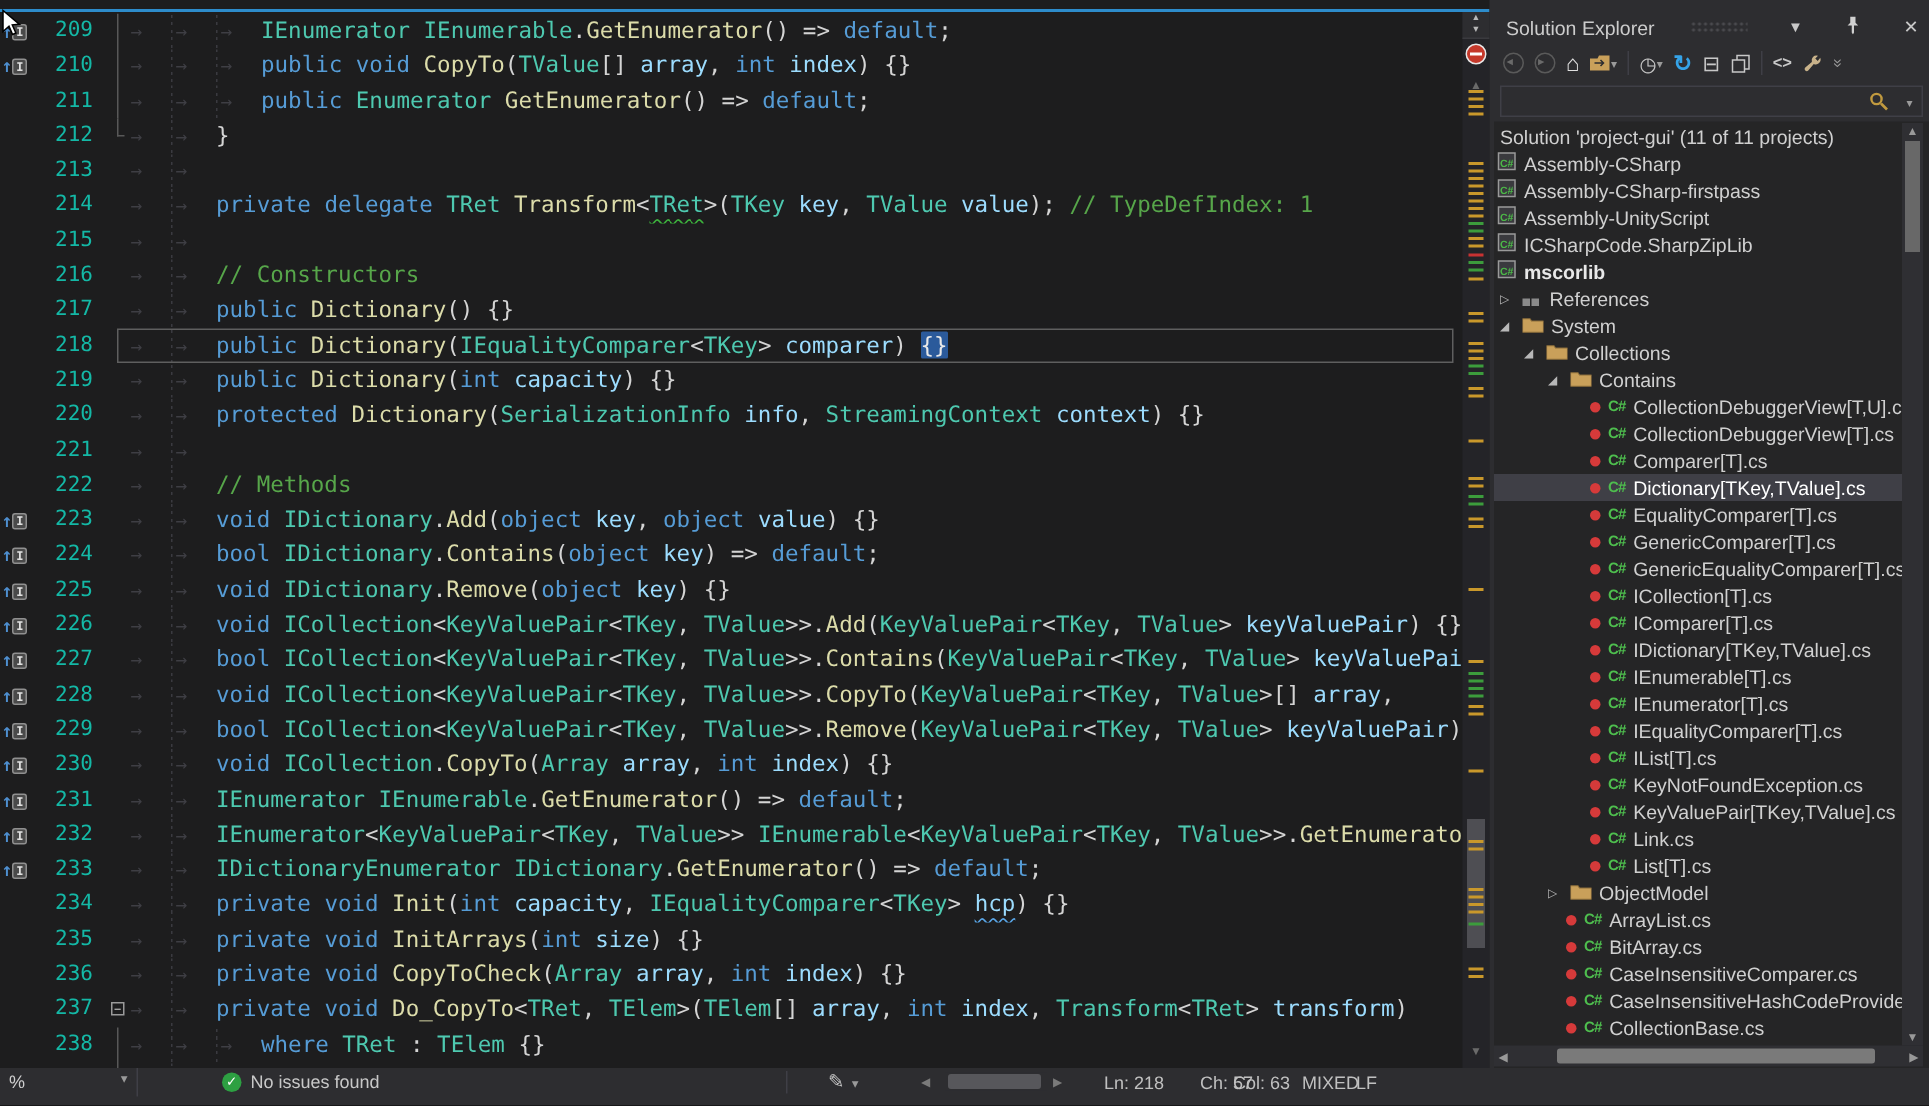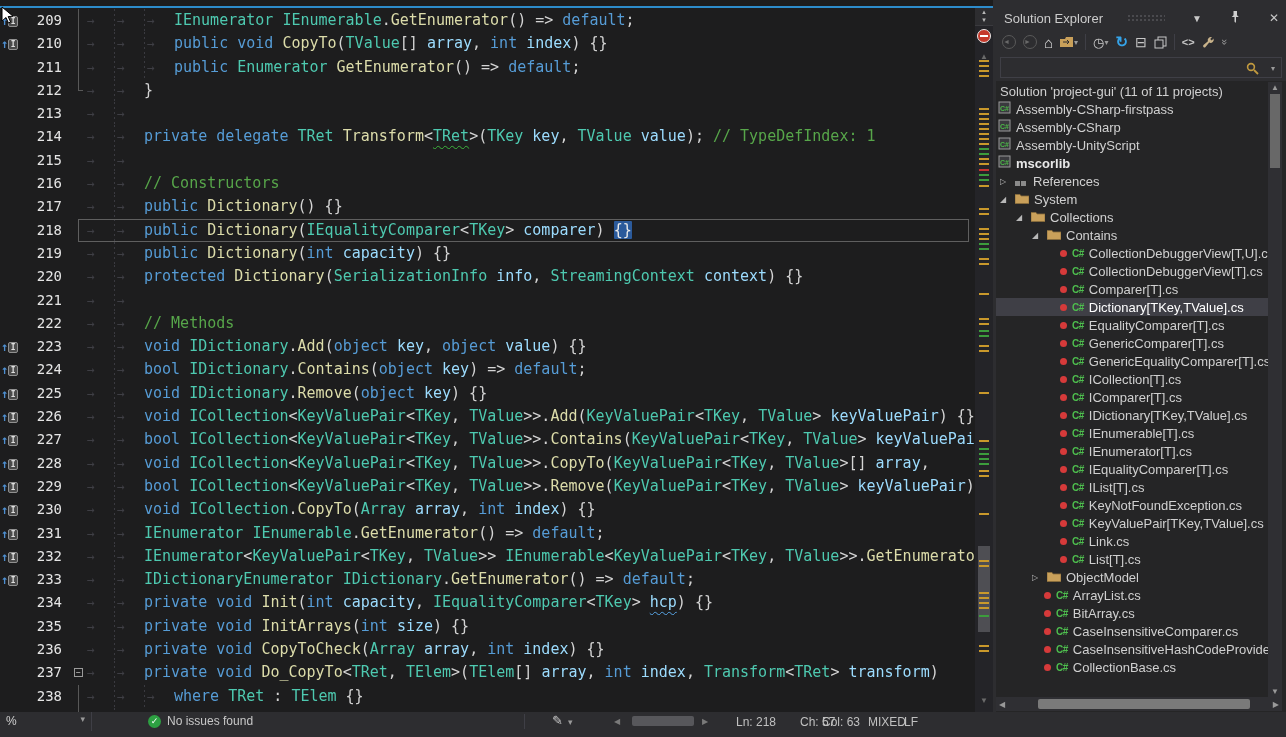--- a/index.html
+++ b/index.html
@@ -15,21 +15,21 @@
   #code-lines{ position:absolute; left:0; top:9px; width:975px; height:703px; overflow:hidden; }
   .crow{ position:relative; display:flex; height:23.3px; line-height:23.3px;
          font-family:"DejaVu Sans Mono", monospace; font-size:15px; white-space:pre; }
   .crow.cur::after{ content:""; position:absolute; left:78px; right:6px; top:0; bottom:0;
          border:1px solid #5f5f5f; pointer-events:none; }
   .glyph{ width:20px; flex:0 0 20px; text-align:left; padding-left:1px; }
   .ov{ color:#4e8fd0; font-weight:bold; font-size:12px; }
   .ovb{ display:inline-block; width:10px; height:11px; border:1px solid #909090; border-radius:2px;
         background:#4a4a4a; color:#e0e0e0; font-size:8px; line-height:10px; text-align:center;
         font-weight:bold; vertical-align:1px; }
-  .lnum{ width:52px; flex:0 0 52px; text-align:right; padding-right:10px; color:#e5e5e5; font-size:14px; }
+  .lnum{ width:52px; flex:0 0 52px; text-align:right; padding-right:10px; color:#14b8a6; font-size:14px; }
   .fold{ position:relative; width:12px; flex:0 0 12px; }
   .fold .fline{ position:absolute; left:6px; top:0; bottom:0; width:1px; background:#585858; }
   .fold .fcorner{ position:absolute; left:6px; top:0; width:5px; height:12px;
         border-left:1px solid #585858; border-bottom:1px solid #585858; }
   .fold .fbox{ position:absolute; left:2px; top:7px; width:9px; height:9px; border:1px solid #9a9a9a;
         background:#1d1d1e; color:#cccccc; font-size:8px; line-height:7px; text-align:center; }
   .ctxt{ flex:1; white-space:pre; overflow:hidden; }
   .ind{ display:inline-block; width:30px; color:#3e3e44; font-size:13px; padding-left:3px; }
   .ind + .ind{ background:repeating-linear-gradient(to bottom,#3a3a40 0 2px,transparent 2px 5px) left top/1px 100% no-repeat; }
   .tok-k{ color:#569cd6; } .tok-t{ color:#4ec9b0; } .tok-m{ color:#dcdcaa; }
@@ -272,35 +272,42 @@
 
     <div id="se-tree">
         <div class="trow" style="padding-left: 4px;">
           <span>Solution 'project-gui' (11 of 11 projects)</span>
         </div>
         <div class="trow" style="padding-left: 2px;">
           <span><svg width="13" height="13">
               <rect x="1" y="1" width="11" height="11" fill="#3a3a3e" stroke="#9a9a9a"></rect>
               <text x="2" y="10" font-size="7" font-weight="bold" fill="#4cb848" font-family="Liberation Sans">C#</text>
             </svg></span>
-          <span>Assembly-CSharp-firstpass</span>
+          <span>Assembly-CSharp</span>
         </div>
         <div class="trow" style="padding-left: 2px;">
           <span><svg width="13" height="13">
               <rect x="1" y="1" width="11" height="11" fill="#3a3a3e" stroke="#9a9a9a"></rect>
               <text x="2" y="10" font-size="7" font-weight="bold" fill="#4cb848" font-family="Liberation Sans">C#</text>
             </svg></span>
-          <span>Assembly-CSharp</span>
+          <span>Assembly-CSharp-firstpass</span>
         </div>
         <div class="trow" style="padding-left: 2px;">
           <span><svg width="13" height="13">
               <rect x="1" y="1" width="11" height="11" fill="#3a3a3e" stroke="#9a9a9a"></rect>
               <text x="2" y="10" font-size="7" font-weight="bold" fill="#4cb848" font-family="Liberation Sans">C#</text>
             </svg></span>
           <span>Assembly-UnityScript</span>
+        </div>
+        <div class="trow" style="padding-left: 2px;">
+          <span><svg width="13" height="13">
+              <rect x="1" y="1" width="11" height="11" fill="#3a3a3e" stroke="#9a9a9a"></rect>
+              <text x="2" y="10" font-size="7" font-weight="bold" fill="#4cb848" font-family="Liberation Sans">C#</text>
+            </svg></span>
+          <span>ICSharpCode.SharpZipLib</span>
         </div>
         <div class="trow b" style="padding-left: 2px;">
           <span><svg width="13" height="13">
               <rect x="1" y="1" width="11" height="11" fill="#3a3a3e" stroke="#9a9a9a"></rect>
               <text x="2" y="10" font-size="7" font-weight="bold" fill="#4cb848" font-family="Liberation Sans">C#</text>
             </svg></span>
           <span>mscorlib</span>
         </div>
         <div class="trow" style="padding-left: 4px;">
           <span class="exp">▷</span>

